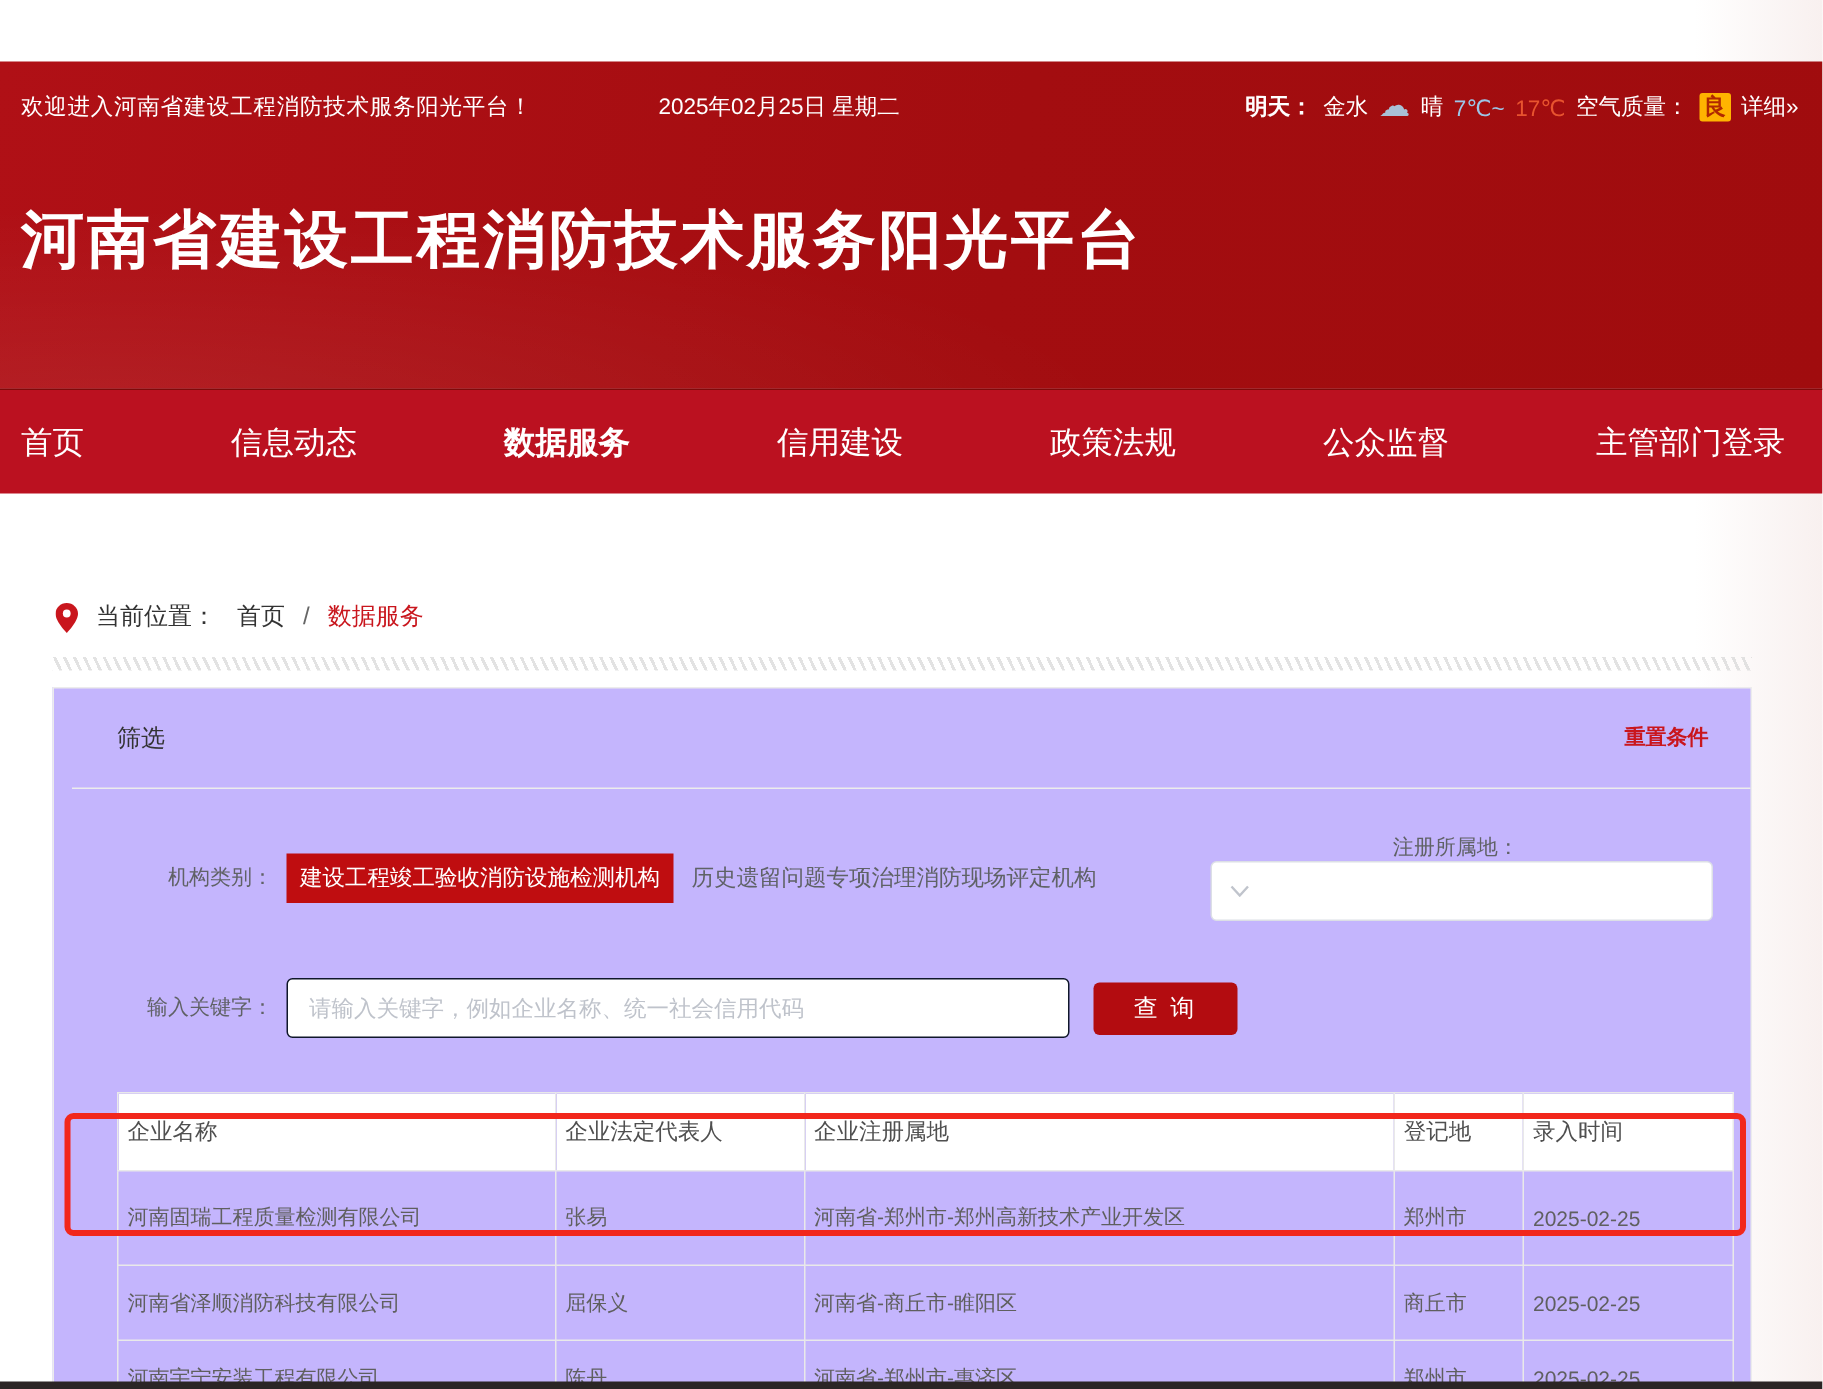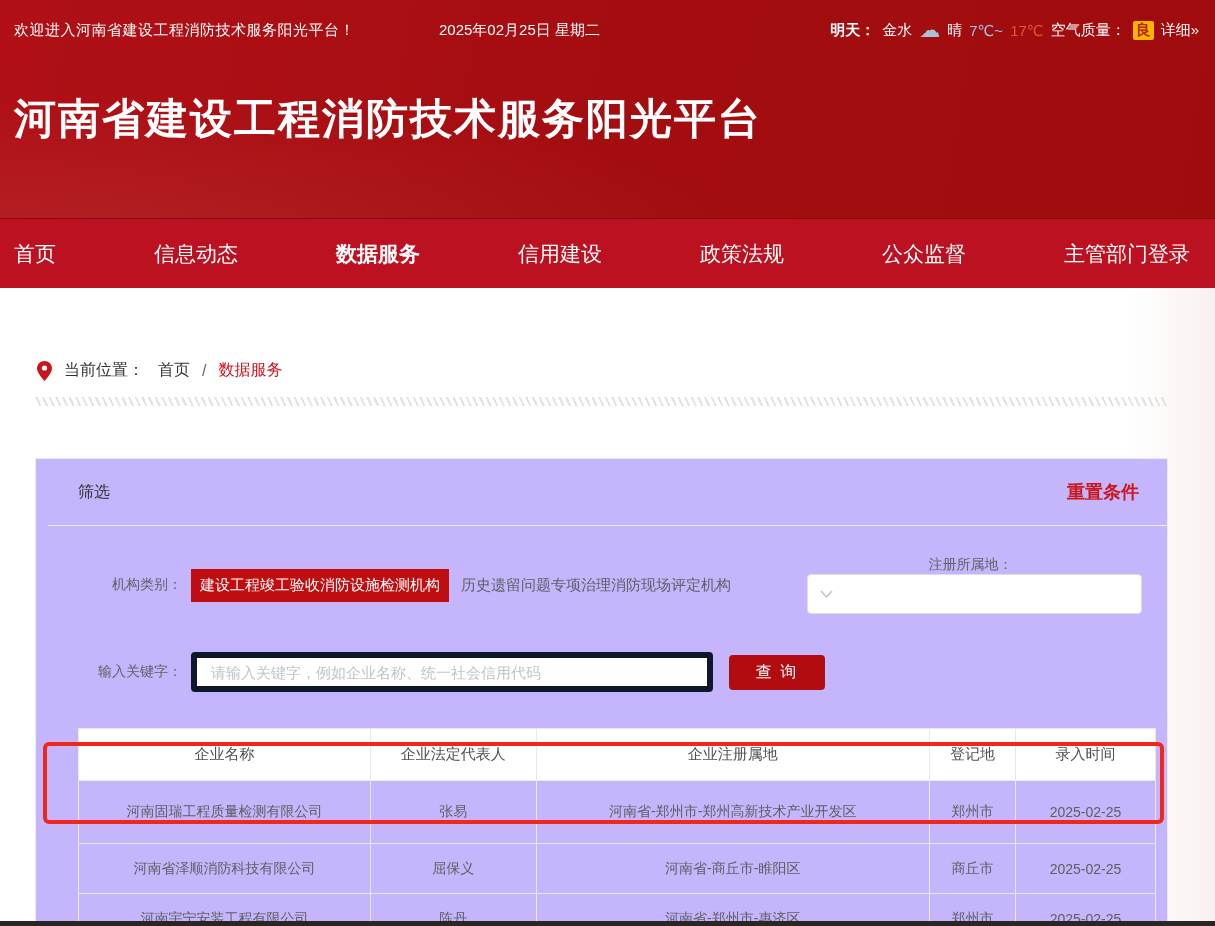--- a/index.html
+++ b/index.html
@@ -8,20 +8,21 @@
     font-family:"Liberation Sans","DejaVu Sans",sans-serif;
     background:linear-gradient(90deg,#ffffff 0%,#ffffff 93%,#f8f0ef 100%);
   }
   
   .site-header{
     height:218px;box-sizing:border-box;
     background:
       radial-gradient(ellipse at 6% 110%, rgba(255,255,255,0.07), transparent 42%),
       linear-gradient(100deg,#b01016 0%,#a30d10 55%,#a00c0e 100%);
     color:#fff;
+    margin-top:41px;
   }
   .topbar{display:flex;align-items:center;padding:20px 16px 0 14px;font-size:15px;}
   .topbar .welcome{letter-spacing:.5px;}
   .topbar .date{margin-left:84px;}
   .weather{margin-left:auto;display:flex;align-items:center;gap:7px;font-size:15px;}
   .weather .w-label{font-weight:700;}
   .weather .cloud{font-size:21px;color:#a9c0d6;line-height:1;transform:translateY(-1px);}
   .weather .t-low{color:#9cc6e8;}
   .weather .t-high{color:#e8542f;}
   .weather .air-badge{background:#ffb400;color:#b02800;padding:0 3px;border-radius:2px;font-weight:700;}
@@ -52,54 +53,54 @@
   
   .panel{
     position:absolute;left:35px;top:458px;width:1133px;height:470px;
     background:#c4b5fd;border:1px solid #ececec;box-sizing:border-box;padding-left:12px;
   }
   .panel-head{
     height:66px;display:flex;align-items:center;justify-content:space-between;
     padding:0 28px 0 30px;border-bottom:1px solid #ececec;
   }
   .panel-head .p-title{font-size:16px;color:#333;}
-  .panel-head .reset{font-size:18px;color:#c9161d;font-weight:700;text-decoration:none;cursor:pointer;}
+  .panel-head .reset{font-size:14px;color:#c9161d;font-weight:700;text-decoration:none;cursor:pointer;}
   .panel-body{padding:30px 25px 0 30px;}
   .f-row{display:flex;align-items:center;}
   .f-label{width:104px;text-align:right;font-size:14px;color:#606266;flex:none;}
   .cat-btn{
     margin-left:9px;background:#bf0d10;color:#fff;border:none;font-size:15px;
     padding:7px 9px;cursor:pointer;font-family:inherit;
   }
   .cat-alt{margin-left:12px;font-size:15px;color:#5f6266;cursor:pointer;}
   .region-group{margin-left:auto;display:flex;align-items:center;flex-direction:column;}
   .region-group .f-label{width:auto;}
   .select{
     width:335px;height:40px;box-sizing:border-box;margin-left:8px;
     border:1px solid #dcdfe6;border-radius:4px;display:flex;align-items:center;
     padding:0 12px;cursor:pointer;background:#fff;
   }
   .select .ph{color:#c0c4cc;font-size:15px;flex:1;}
   .select svg{flex:none;}
   .kw-row{margin-top:38px;}
   .kw-input{
     width:522px;height:40px;box-sizing:border-box;margin-left:9px;
-    border:6px solid #0f172a;border-radius:4px;padding:0 14px;font-size:15px;
+    border:1px solid #0f172a;border-radius:4px;padding:0 14px;font-size:15px;
     color:#333;font-family:inherit;outline:none;
   }
   .kw-input::placeholder{color:#bfc3cb;}
   .search-btn{
     margin-left:16px;width:96px;height:35px;background:#b30c10;color:#fff;
     border:none;border-radius:4px;font-size:16px;cursor:pointer;font-family:inherit;
     letter-spacing:2px;
   }
   
   table.data{border-collapse:collapse;width:1078px;margin-top:36px;table-layout:fixed;}
   table.data th,table.data td{
-    border:1px solid #e9e9e9;text-align:center;padding:0 6px;
+    border:1px solid #e9e9e9;text-align:left;padding:0 6px;
     overflow:hidden;white-space:nowrap;
   }
   table.data th{height:51px;font-size:15px;color:#4f4f4f;font-weight:400;background:#fff;}
   table.data td{height:49px;font-size:14px;color:#5f5f5f;}
   table.data tr.r0 td{height:62px;}
   .c0{width:27.1%;}.c1{width:15.4%;}.c2{width:36.5%;}.c3{width:8.0%;}.c4{width:13.0%;}
   
   .highlight-box{
     position:absolute;left:43px;top:742px;width:1113px;height:74px;
     border:4px solid #f2271c;border-radius:6px;pointer-events:none;z-index:5;

